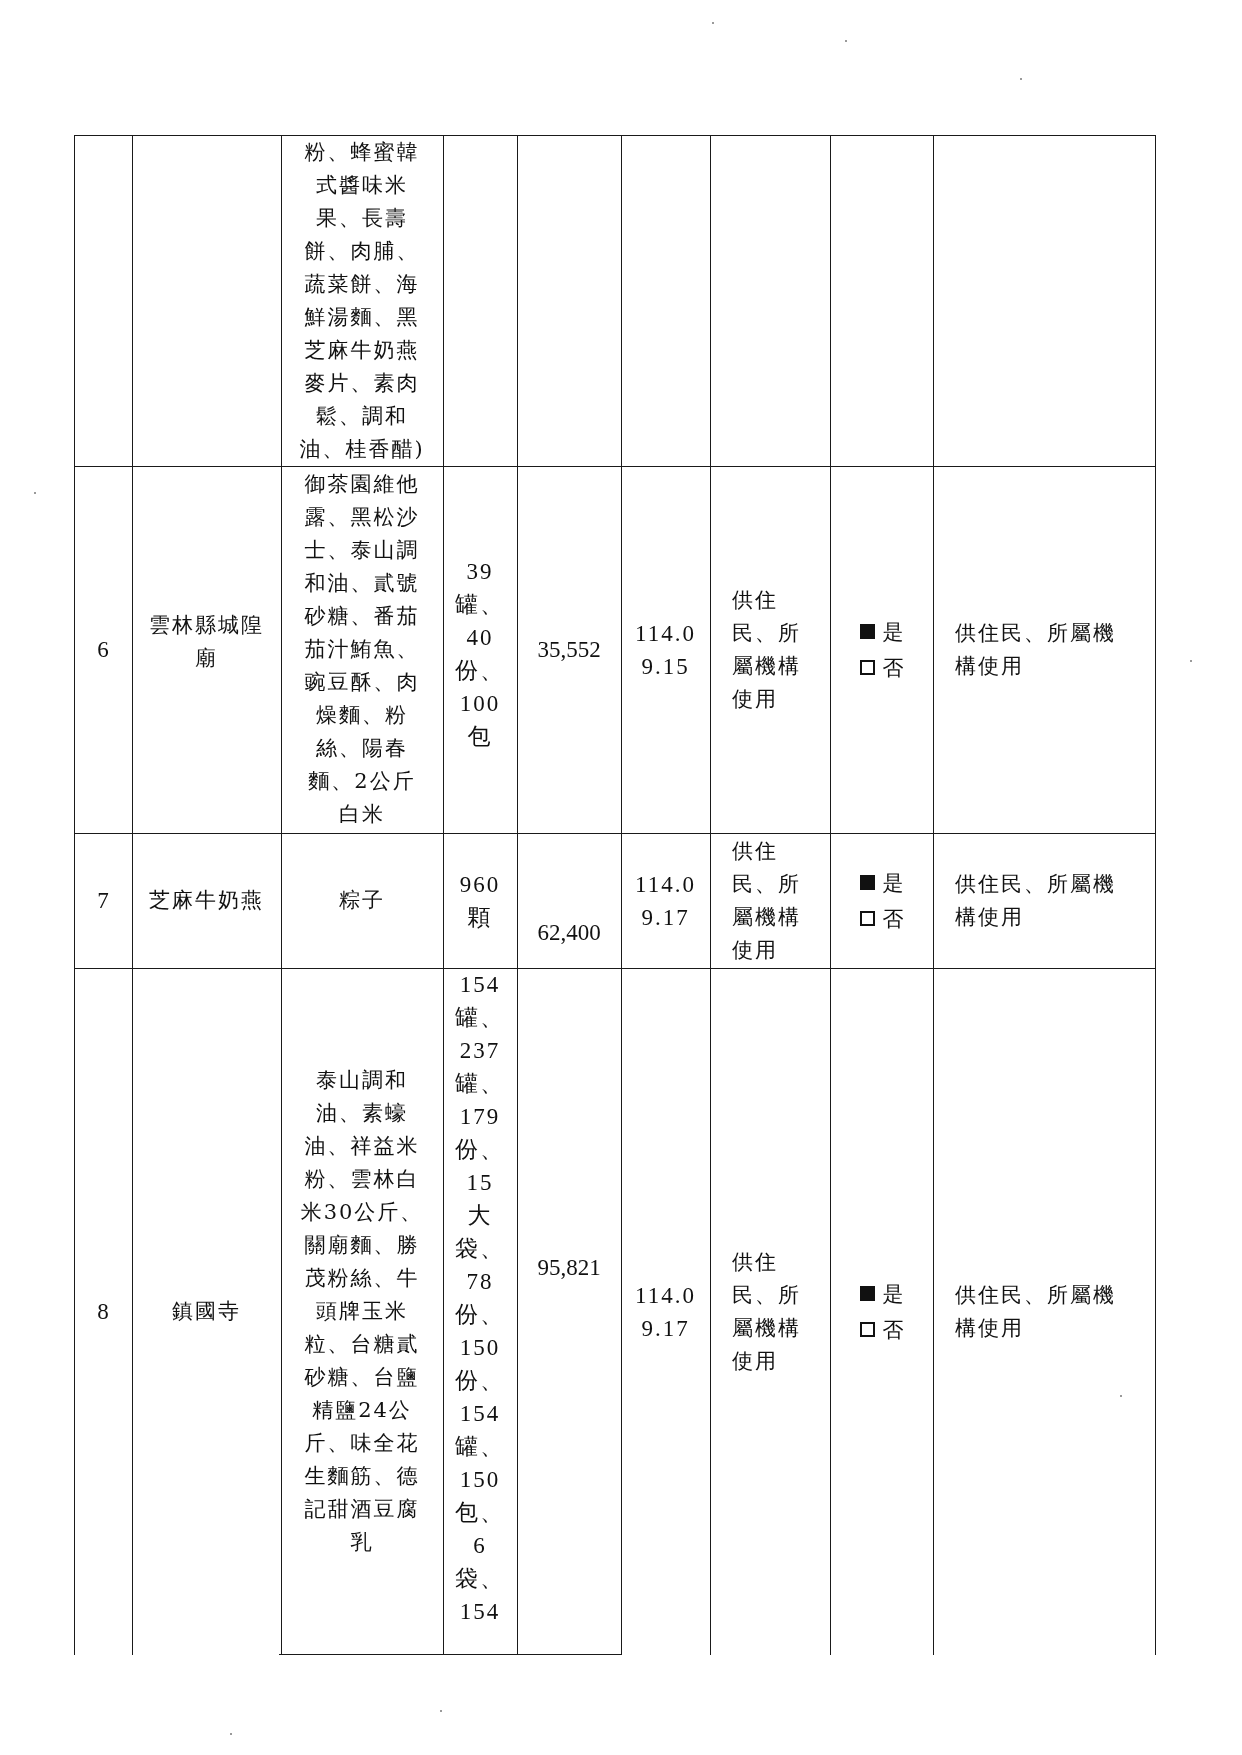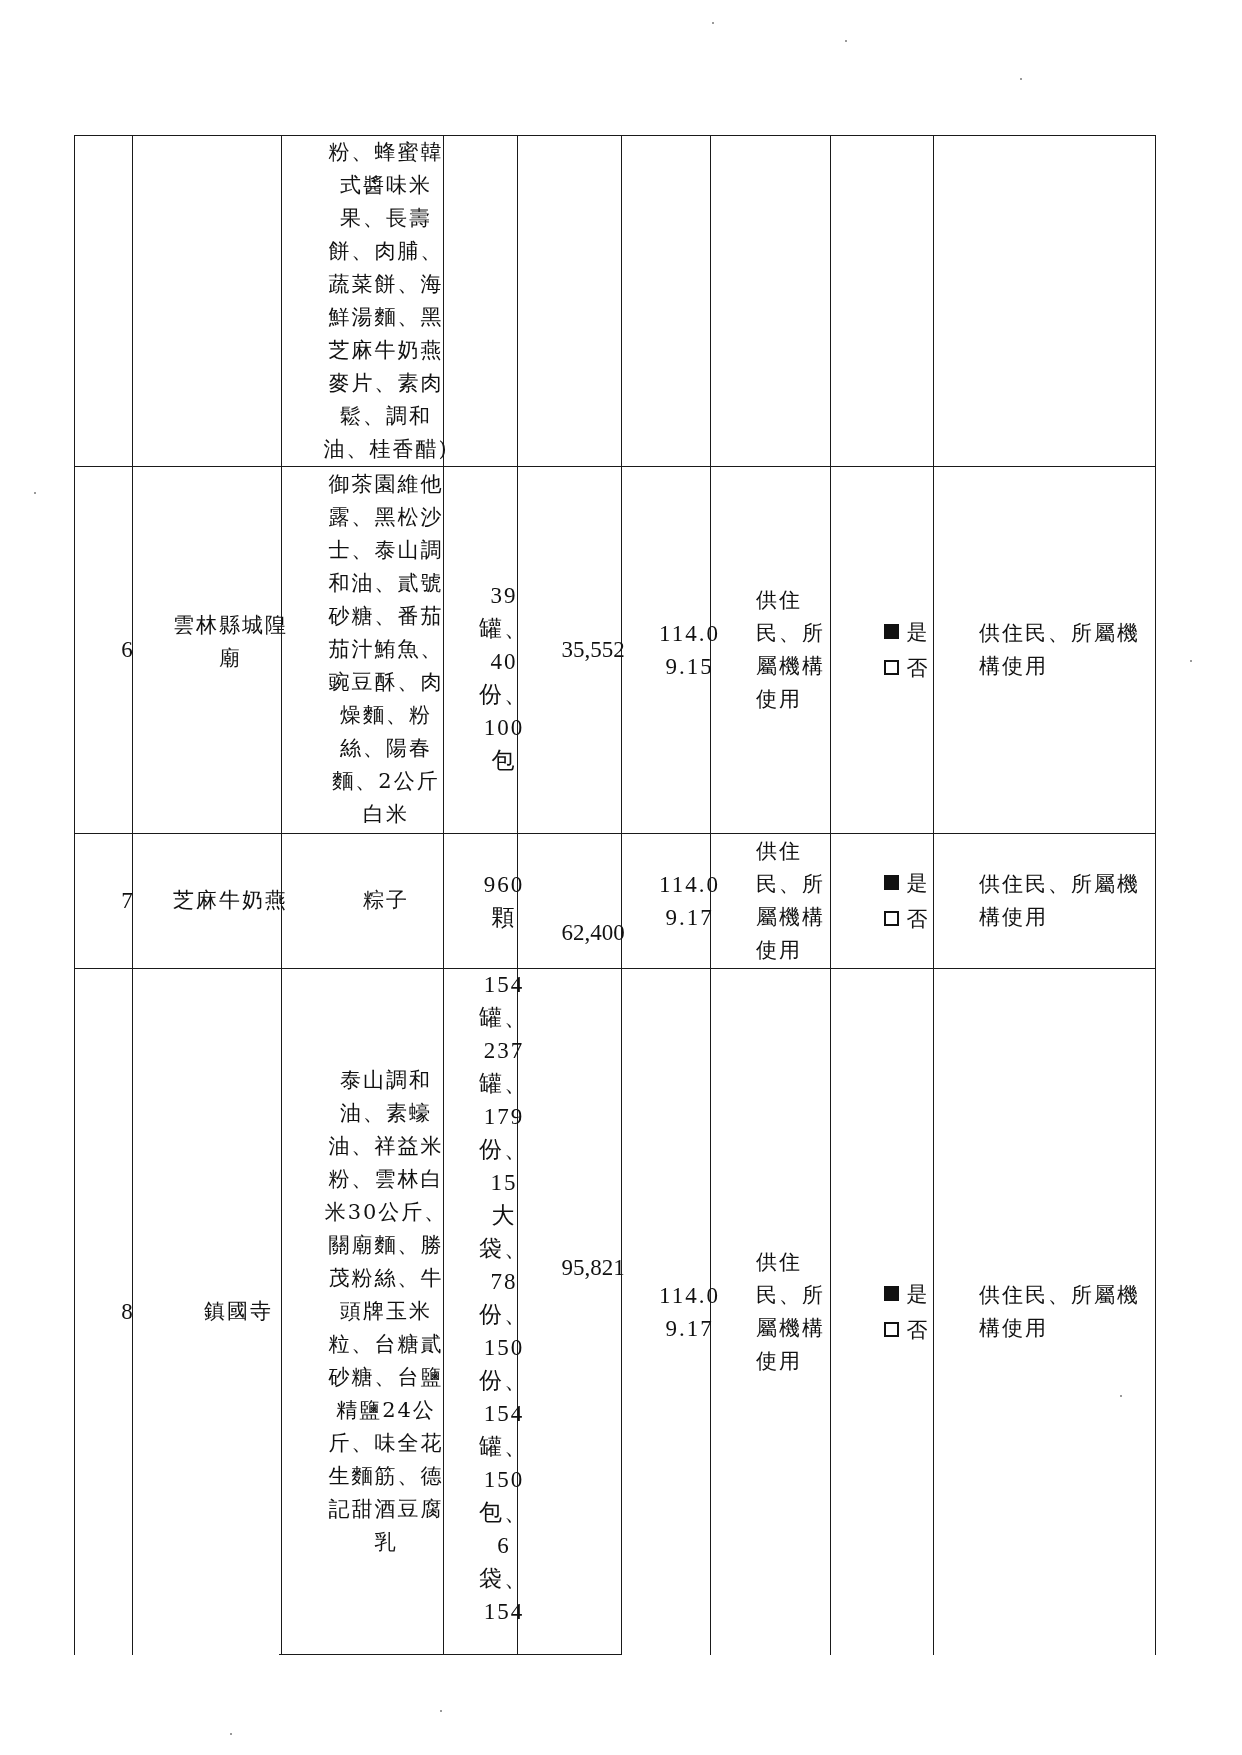--- a/index.html
+++ b/index.html
@@ -2,21 +2,21 @@
 <html><head>
 <meta charset="utf-8">
 <style>
   html, body { margin: 0; padding: 0; background: #ffffff; }
   body { width: 1242px; height: 1755px; position: relative; overflow: hidden;
          font-family: "DejaVu Serif", "Liberation Serif", serif; color: #111; }
   .page { position: absolute; left: 0; top: 0; width: 1242px; height: 1755px; }
   .vline { position: absolute; width: 0; border-left: 1.6px solid #1a1a1a; }
   .hline { position: absolute; height: 0; border-top: 1.6px solid #1a1a1a; }
   .cell { position: absolute; display: flex; align-items: center; justify-content: center;
-          box-sizing: border-box; text-align: center; font-size: 21px; line-height: 33px; margin-left: 24px; }
+          box-sizing: border-box; text-align: center; font-size: 21px; line-height: 33px; }
   .cell.left { justify-content: flex-start; text-align: left; padding-left: 22px; }
   .cell.top { align-items: flex-start; }
   .lines { display: flex; flex-direction: column; align-items: center; }
   .cell.left .lines { align-items: flex-start; }
   .lines span { display: block; white-space: nowrap; letter-spacing: 2px; }
   .num { font-family: "Liberation Serif", "DejaVu Serif", serif; font-size: 23px; letter-spacing: 0; }
   .check { display: flex; flex-direction: column; align-items: center; gap: 6px; font-size: 21px; line-height: 30px; }
   .check-row { display: flex; align-items: center; gap: 8px; }
   .box { display: inline-block; width: 15px; height: 15px; box-sizing: border-box; border: 2.5px solid #111; }
   .box.filled { background: #111; }
@@ -80,21 +80,21 @@
         <span>和油、貳號</span>
         <span>砂糖、番茄</span>
         <span>茄汁鮪魚、</span>
         <span>豌豆酥、肉</span>
         <span>燥麵、粉</span>
         <span>絲、陽春</span>
         <span>麵、2公斤</span>
         <span>白米</span>
       </div>
     </div>
-    <div class="cell" style="left:443px;top:494px;width:74px;height:367px">
+    <div class="cell" style="left:443px;top:470px;width:74px;height:367px">
       <div class="lines num">
         <span>39</span>
         <span>罐、</span>
         <span>40</span>
         <span>份、</span>
         <span>100</span>
         <span>包</span>
       </div>
     </div>
     <div class="cell num" style="left:517px;top:466px;width:104px;height:367px">35,552</div>
@@ -180,21 +180,21 @@
     <div class="cell left" style="left:933px;top:833px;width:222px;height:135px">
       <div class="lines">
         <span>供住民、所屬機</span>
         <span>構使用</span>
       </div>
     </div>
   </div>
 
   <div>
     <div class="cell num" style="left:74px;top:968px;width:58px;height:687px">8</div>
-    <div class="cell" style="left:140px;top:968px;width:149px;height:687px">
+    <div class="cell" style="left:132px;top:968px;width:149px;height:687px">
       <div class="lines">
           <span>鎮國寺</span>
         </div>
     </div>
     <div class="cell" style="left:281px;top:968px;width:162px;height:687px">
       <div class="lines">
         <span>泰山調和</span>
         <span>油、素蠔</span>
         <span>油、祥益米</span>
         <span>粉、雲林白</span>

